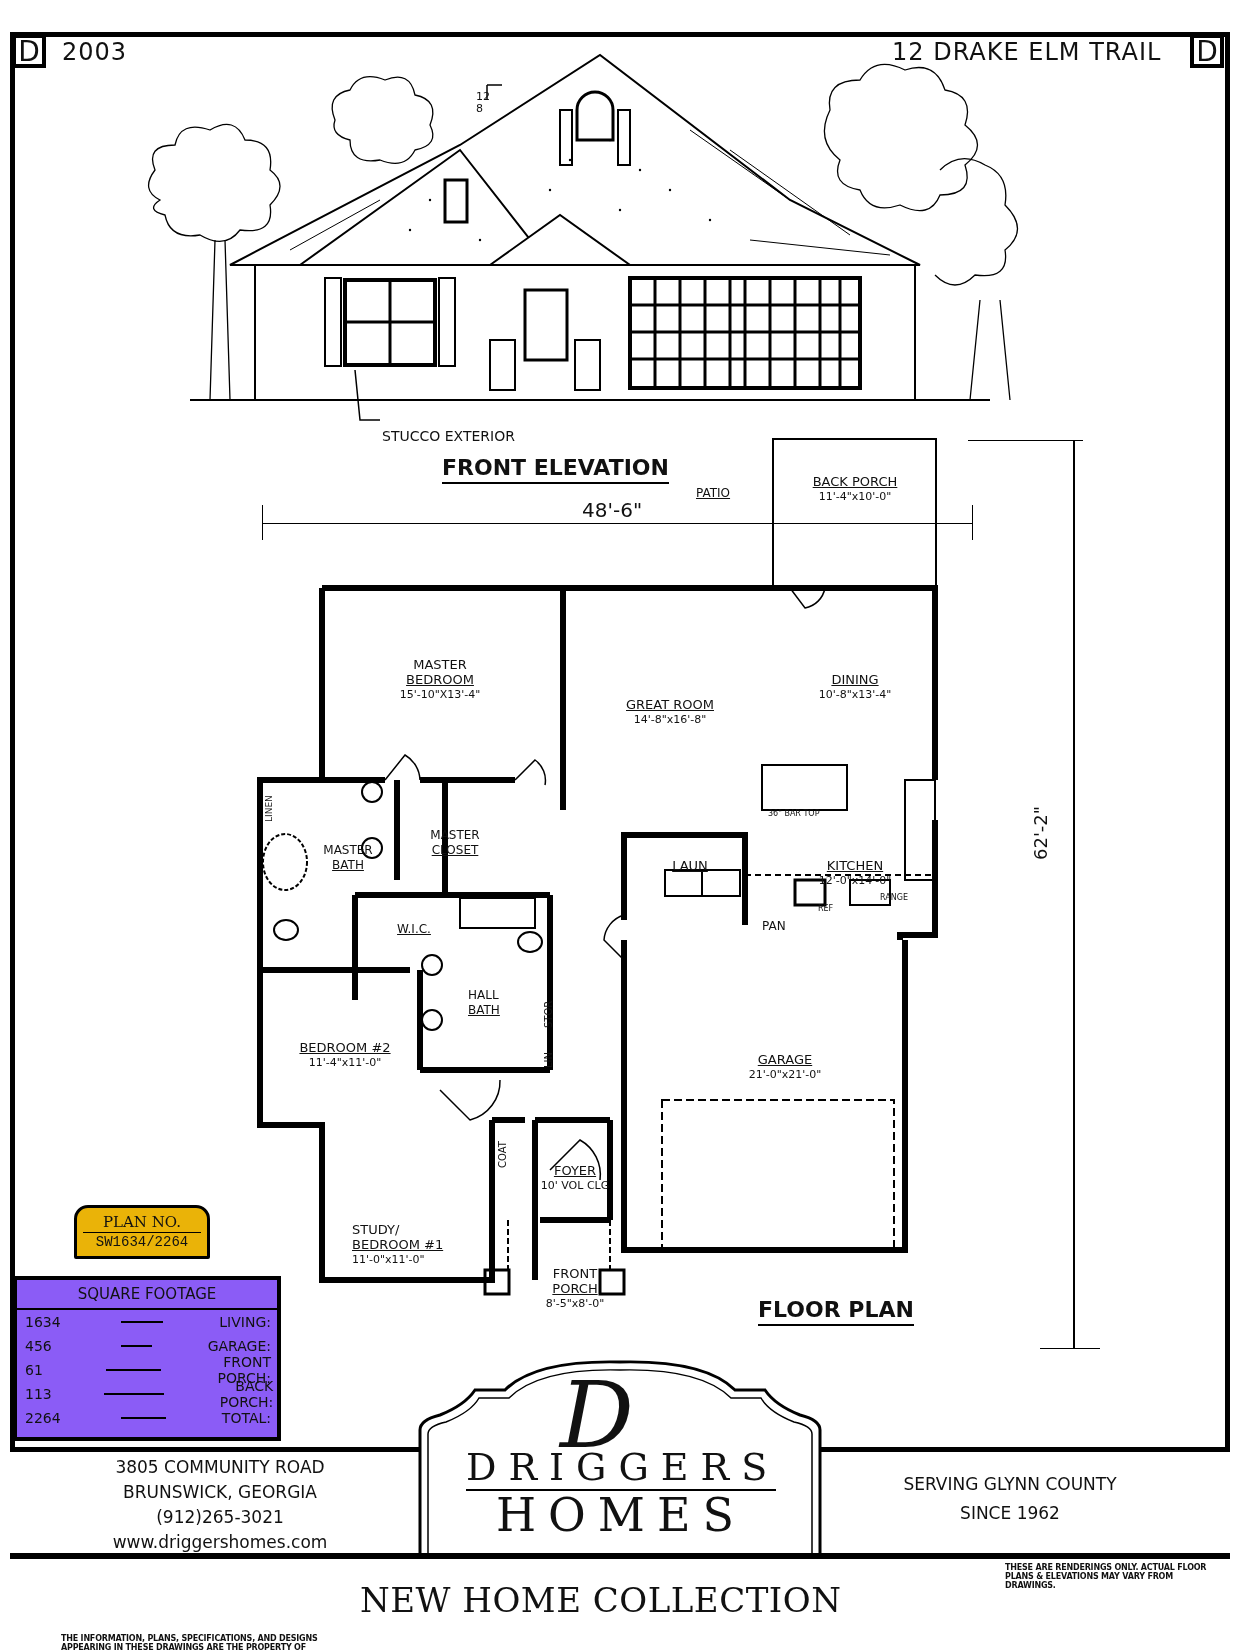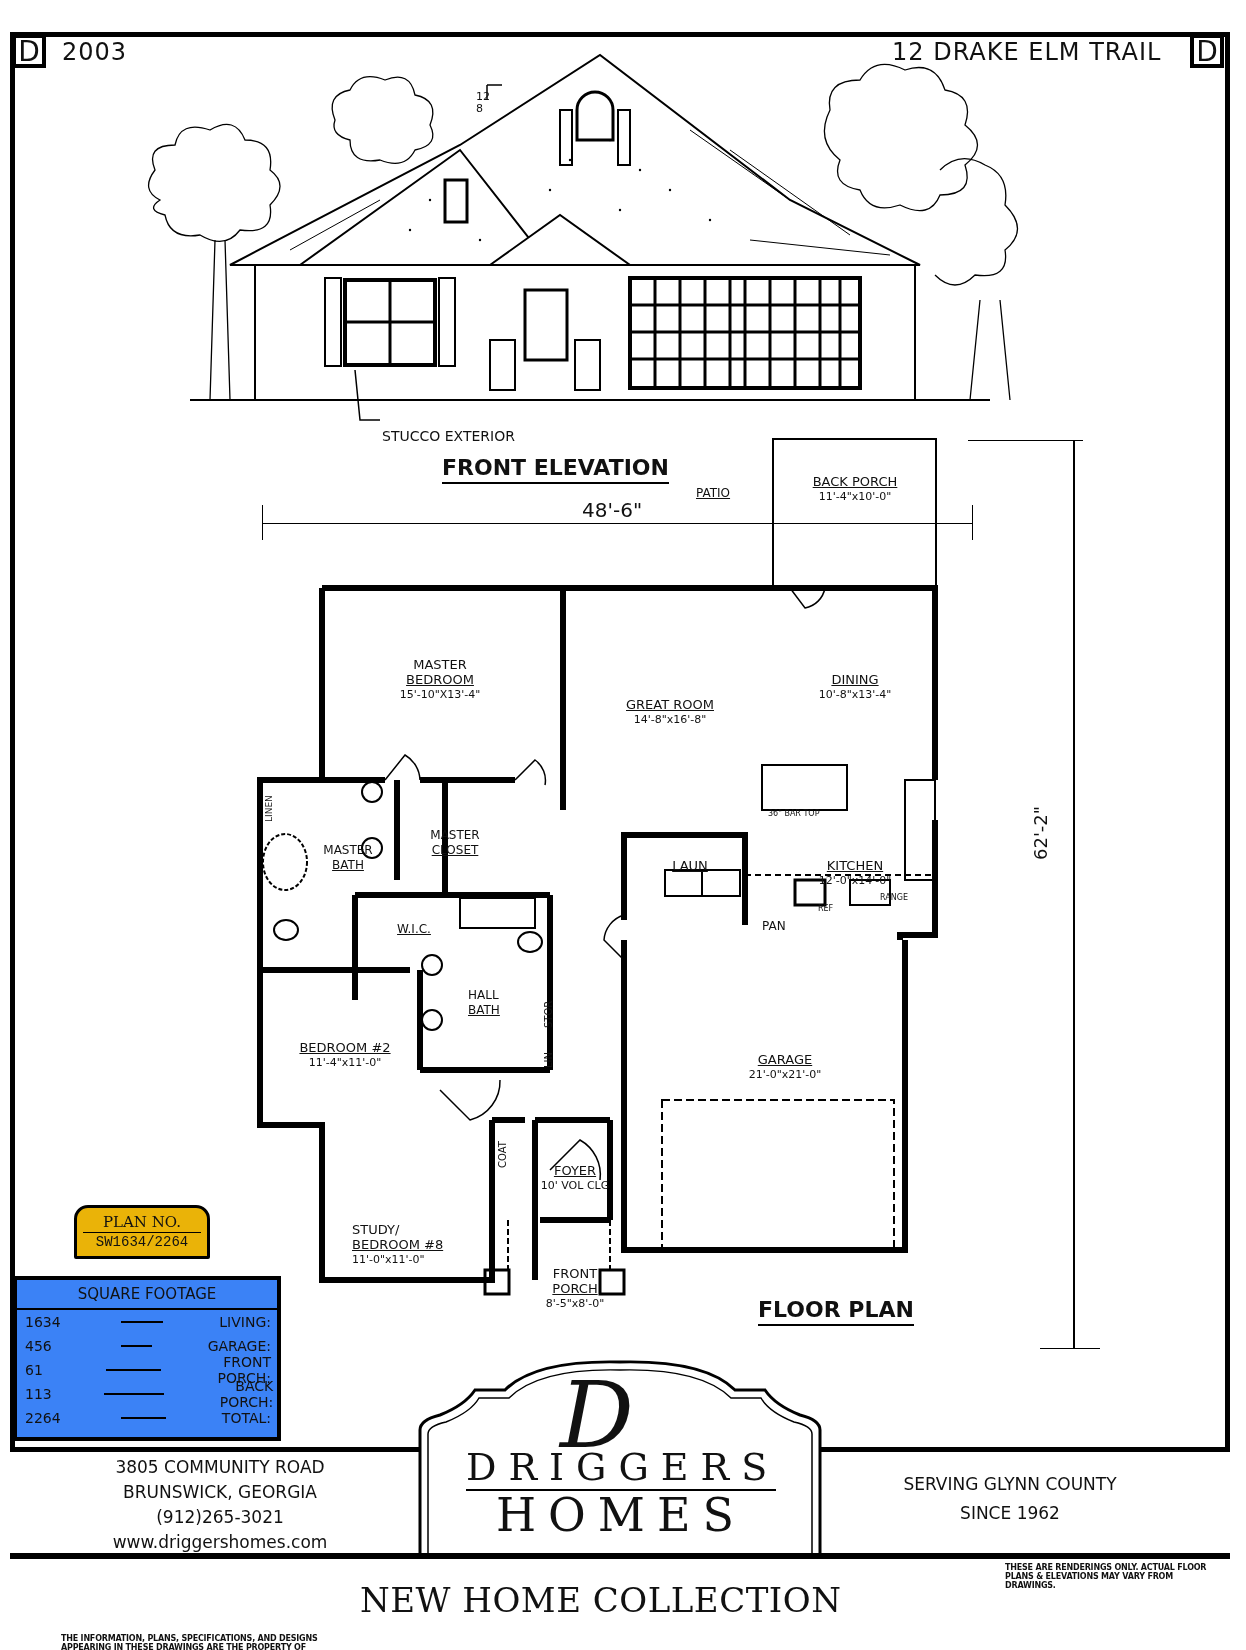--- a/index.html
+++ b/index.html
@@ -6,21 +6,21 @@
   body{width:1246px;height:1650px;position:relative;overflow:hidden;font-family:"DejaVu Sans",sans-serif;color:#111;}
   .abs{position:absolute;}
   .frame{position:absolute;left:10px;top:32px;width:1220px;height:1420px;border:5px solid #000;box-sizing:border-box;}
   .dbox{position:absolute;border:4px solid #000;background:#fff;font-size:28px;line-height:28px;text-align:center;width:34px;height:34px;box-sizing:border-box;font-family:"DejaVu Sans",sans-serif;}
   .hdr{position:absolute;font-size:24px;letter-spacing:1px;}
   .plan-title{position:absolute;font-family:"DejaVu Sans",sans-serif;font-weight:bold;font-size:22px;border-bottom:2px solid #000;padding-bottom:2px;white-space:nowrap;}
   .room{position:absolute;text-align:center;font-size:13px;line-height:15px;white-space:nowrap;}
   .room .nm{text-decoration:underline;}
   .room .dm{font-size:11px;}
   .small{position:absolute;font-size:11px;white-space:nowrap;}
-  .sqft{position:absolute;left:13px;top:1276px;width:268px;height:165px;border:4px solid #000;box-sizing:border-box;background:#3b82f6;}
+  .sqft{position:absolute;left:13px;top:1276px;width:268px;height:165px;border:4px solid #000;box-sizing:border-box;background:#8b5cf6;}
   .sqft .ttl{text-align:center;font-size:15px;border-bottom:2px solid #000;height:28px;line-height:28px;}
   .sqft .row{display:flex;align-items:center;height:24px;font-size:14px;padding:0 6px 0 8px;gap:48px;}
   .sqft .row .v{width:44px;}
   .sqft .row .ln{flex:1;border-top:2px solid #000;margin:0 8px 0 4px;}
   .sqft .row .k{text-align:right;}
   .bottom-left{position:absolute;text-align:center;font-size:17px;line-height:25px;left:100px;top:1455px;width:240px;}
   .bottom-right{position:absolute;text-align:center;font-size:17px;line-height:29px;left:870px;top:1470px;width:280px;}
   .rule{position:absolute;left:10px;top:1553px;width:1220px;height:6px;background:#000;}
   .fine{position:absolute;font-size:8px;line-height:9px;font-weight:bold;letter-spacing:-0.2px;}
   .nhc{position:absolute;left:360px;top:1580px;font-family:"DejaVu Serif",serif;font-size:34px;letter-spacing:0.5px;}
@@ -255,21 +255,21 @@
 <div class="room" style="left:720px;top:1052px;width:130px;">
   <div class="nm">GARAGE</div>
   <div class="dm">21'-0"x21'-0"</div>
 </div>
 <div class="room" style="left:530px;top:1163px;width:90px;">
   <div class="nm">FOYER</div>
   <div class="dm">10' VOL CLG</div>
 </div>
 <div class="room" style="left:352px;top:1222px;width:125px;text-align:left;">
   <div>STUDY/</div>
-  <div class="nm">BEDROOM #8</div>
+  <div class="nm">BEDROOM #1</div>
   <div class="dm">11'-0"x11'-0"</div>
 </div>
 <div class="room" style="left:535px;top:1266px;width:80px;">
   <div>FRONT</div>
   <div class="nm">PORCH</div>
   <div class="dm">8'-5"x8'-0"</div>
 </div>
 <div class="small" style="left:497px;top:1168px;font-size:10px;transform:rotate(-90deg);transform-origin:left top;">COAT</div>
 <div class="small" style="left:543px;top:1028px;font-size:10px;transform:rotate(-90deg);transform-origin:left top;">STOR</div>
 <div class="small" style="left:543px;top:1068px;font-size:10px;transform:rotate(-90deg);transform-origin:left top;">LIN</div>

